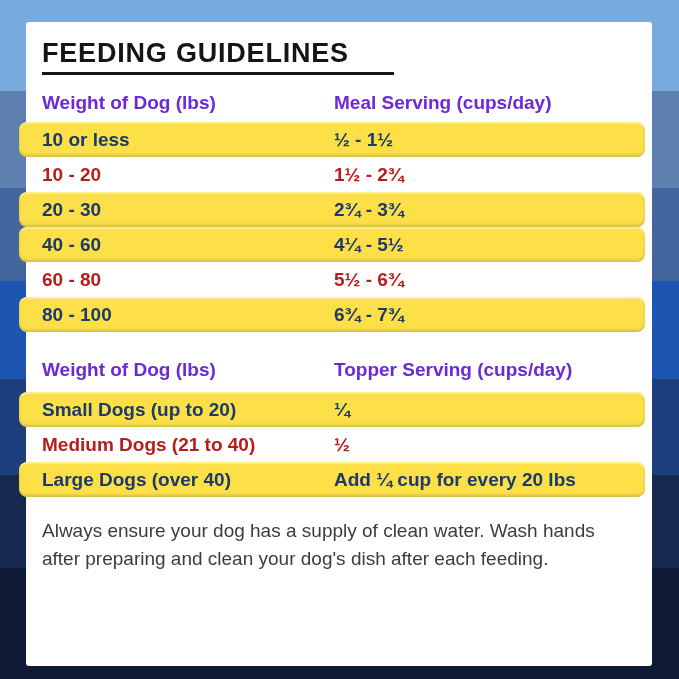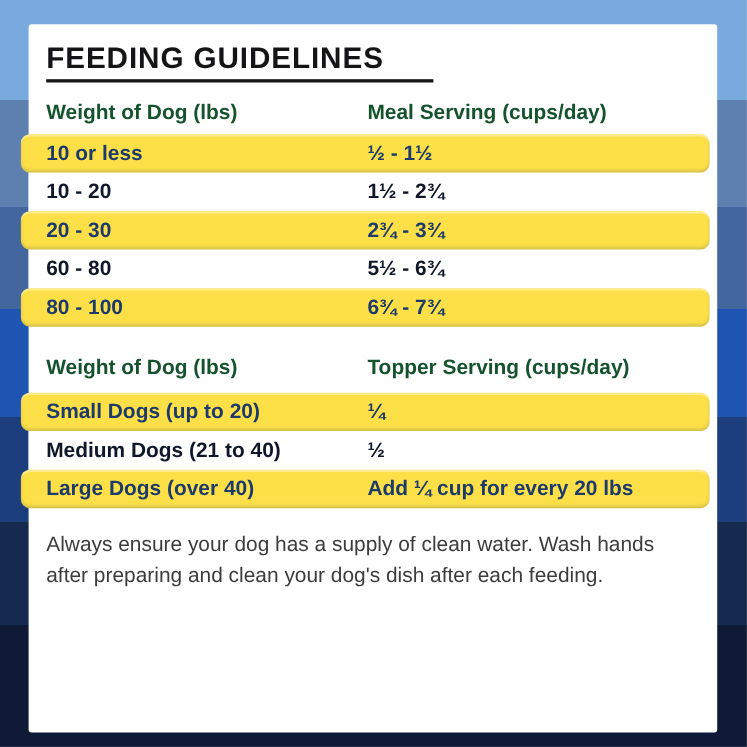--- a/index.html
+++ b/index.html
@@ -47,35 +47,35 @@
     width: 352px;
     height: 3px;
     background: #151517;
   }
   .thead {
     display: flex;
     align-items: center;
     height: 24px;
     font-size: 19px;
     font-weight: 700;
-    color: #14532d;
+    color: #6d28d9;
   }
   .thead.first { margin-top: 16px; }
   .thead.second { margin-top: 26px; }
   .thead .c1 { padding-left: 16px; width: 292px; flex: none; }
   .thead .c2 { flex: 1; }
   .rows { margin-top: 7px; }
   .rows2 { margin-top: 10px; }
   .row {
     display: flex;
     align-items: center;
     height: 35px;
     font-size: 19px;
     font-weight: 700;
-    color: #0f172a;
+    color: #b91c1c;
     background: #ffffff;
   }
   .row .c1 { padding-left: 16px; width: 292px; flex: none; }
   .row .c2 { flex: 1; }
   .row.hl {
     margin-left: -7px;
     margin-right: -7px;
     border-radius: 8px;
     background: #fde047;
     color: #1c3a6b;
@@ -110,20 +110,24 @@
         <div class="c2">½ - 1½</div>
       </div>
       <div class="row">
         <div class="c1">10 - 20</div>
         <div class="c2">1½ - 2¾</div>
       </div>
       <div class="row hl">
         <div class="c1">20 - 30</div>
         <div class="c2">2¾ - 3¾</div>
       </div>
+      <div class="row hl">
+        <div class="c1">40 - 60</div>
+        <div class="c2">4¼ - 5½</div>
+      </div>
       <div class="row">
         <div class="c1">60 - 80</div>
         <div class="c2">5½ - 6¾</div>
       </div>
       <div class="row hl">
         <div class="c1">80 - 100</div>
         <div class="c2">6¾ - 7¾</div>
       </div>
     </div>
 

